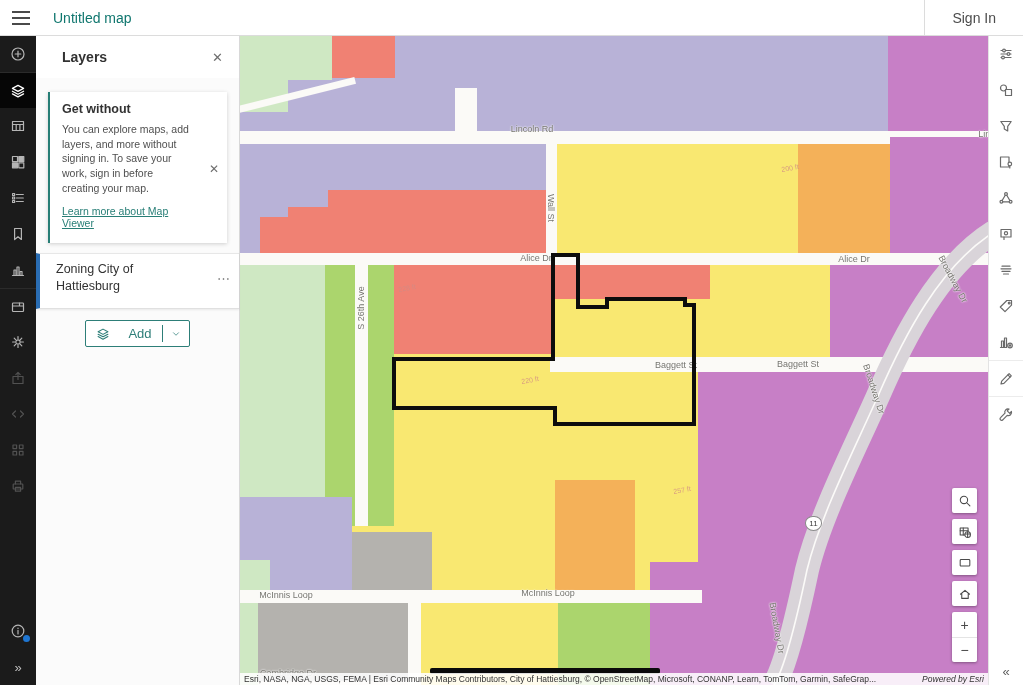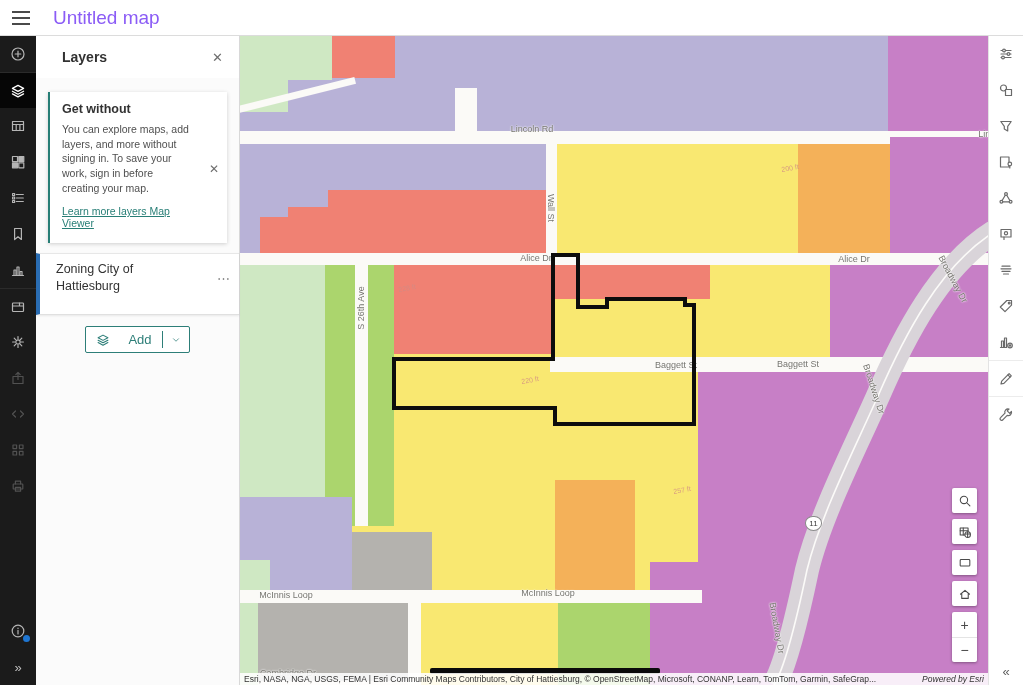--- a/index.html
+++ b/index.html
@@ -2,21 +2,21 @@
 <html><head>
 <meta charset="utf-8">
 <style>
   * { margin:0; padding:0; box-sizing:border-box; }
   html,body { width:1023px; height:685px; overflow:hidden; font-family:"Liberation Sans", sans-serif; background:#fff; }
 
   
   .topbar { position:absolute; left:0; top:0; width:1023px; height:36px; background:#fff; border-bottom:1px solid #dcdcdc; display:flex; align-items:center; z-index:50; }
   .hamburger { width:42px; height:36px; display:flex; flex-direction:column; justify-content:center; align-items:center; gap:4px; cursor:pointer; }
   .hamburger span { display:block; width:18px; height:2px; background:#4a4a4a; }
-  .app-title { font-size:19px; color:#8b5cf6; margin-left:11px; }
+  .app-title { font-size:14px; color:#0f766e; margin-left:11px; }
   .signin { margin-left:auto; height:36px; display:flex; align-items:center; padding:0 27px; border-left:1px solid #dcdcdc; font-size:14px; color:#4c4c4c; cursor:pointer; }
 
   
   .lrail { position:absolute; left:0; top:36px; width:36px; height:649px; background:#1b1b1b; display:flex; flex-direction:column; z-index:40; }
   .ltile { width:36px; height:36px; display:flex; align-items:center; justify-content:center; color:#b5b5b5; cursor:pointer; position:relative; flex:0 0 auto; }
   .ltile.active { background:#060606; color:#ffffff; }
   .ltile.disabled { color:#515151; cursor:default; }
   .ltile.divided { border-top:1px solid #2b2b2b; }
   .lspacer { flex:1 1 auto; }
   .badge-dot { position:absolute; right:6px; bottom:7px; width:7px; height:7px; border-radius:50%; background:#1f76d2; }
@@ -27,21 +27,21 @@
   
   .panel { position:absolute; left:36px; top:36px; width:204px; height:649px; background:#fbfbfb; border-right:1px solid #d8d8d8; z-index:30; }
   .panel-head { height:42px; background:#fff; display:flex; align-items:center; padding:0 12px; }
   .panel-title { font-size:14px; font-weight:bold; color:#323232;padding-left:14px; }
   .panel-x { margin-left:auto; color:#6e6e6e; font-size:13px; cursor:pointer; padding:4px; }
   .card { margin:14px 12px 0 12px; background:#fff; border-left:2px solid #277e76; box-shadow:0 1px 4px rgba(0,0,0,0.18); padding:10px 26px 12px 12px; position:relative; }
   .card h3 { font-size:12.5px; color:#323232; margin-bottom:6px; font-weight:bold; }
   .card p { font-size:10.5px; color:#4f4f4f; line-height:1.4; width:128px; }
   .card a { display:inline-block; margin-top:10px; font-size:10.5px; color:#277e76; text-decoration:underline; cursor:pointer; }
   .card-x { position:absolute; right:8px; top:46%; color:#6e6e6e; font-size:12px; cursor:pointer; }
-  .layer-row { margin-top:10px; background:#fff; border-top:1px solid #e7e7e7; border-bottom:1px solid #e0e0e0; border-left:4px solid #2a6db3; box-shadow:0 1px 2px rgba(0,0,0,0.08); padding:7px 8px 19px 16px; display:flex; align-items:center; cursor:pointer; }
+  .layer-row { margin-top:10px; background:#fff; border-top:1px solid #e7e7e7; border-bottom:1px solid #e0e0e0; border-left:4px solid #2a6db3; box-shadow:0 1px 2px rgba(0,0,0,0.08); padding:7px 8px 13px 16px; display:flex; align-items:center; cursor:pointer; }
   .layer-name { font-size:12.5px; color:#323232; line-height:1.35; width:130px; }
   .layer-menu { margin-left:auto; color:#6e6e6e; font-size:13px; letter-spacing:1px; cursor:pointer; }
   .add-row { display:flex; justify-content:center; padding-top:11px; }
   .add-btn { display:flex; align-items:center; border:1px solid #2d7e78; border-radius:2px; background:#fff; color:#2d7e78; height:27px; cursor:pointer; }
   .add-main { display:flex; align-items:center; gap:18px; padding:0 10px; font-size:13px; }
   .add-chev { border-left:1px solid #2d7e78; padding:0 8px; display:flex; align-items:center; height:17px; }
 
   
   .rrail { position:absolute; right:0; top:36px; width:35px; height:649px; background:#fff; border-left:1px solid #e3e3e3; display:flex; flex-direction:column; align-items:center; z-index:40; }
   .rtile { width:35px; height:36px; display:flex; align-items:center; justify-content:center; color:#6a6a6a; cursor:pointer; flex:0 0 auto; }
@@ -184,20 +184,21 @@
   </div>
 </div>
 
 <div class="topbar">
   <div class="hamburger">
       <span></span>
       <span></span>
       <span></span>
     </div>
   <div class="app-title">Untitled map</div>
+  <div class="signin">Sign In</div>
 </div>
 
 <div class="lrail">
   <div class="ltile">
     <svg class="i" width="16" height="16" viewBox="0 0 16 16">
         <circle cx="8" cy="8" r="6"></circle>
         <path d="M8 5.2v5.6M5.2 8h5.6"></path>
       </svg>
   </div>
   <div class="ltile active divided">
@@ -293,21 +294,21 @@
 </div>
 
 <div class="panel">
   <div class="panel-head">
     <span class="panel-title">Layers</span>
     <span class="panel-x">✕</span>
   </div>
   <div class="card">
     <h3>Get without</h3>
     <p>You can explore maps, add layers, and more without signing in. To save your work, sign in before creating your map.</p>
-    <a>Learn more layers Map Viewer</a>
+    <a>Learn more about Map Viewer</a>
     <span class="card-x">✕</span>
   </div>
   <div class="layer-row">
     <span class="layer-name">Zoning City of Hattiesburg</span>
     <span class="layer-menu">⋯</span>
   </div>
   <div class="add-row">
     <div class="add-btn">
       <span class="add-main">
         <svg class="i" width="14" height="14" viewBox="0 0 16 16">

